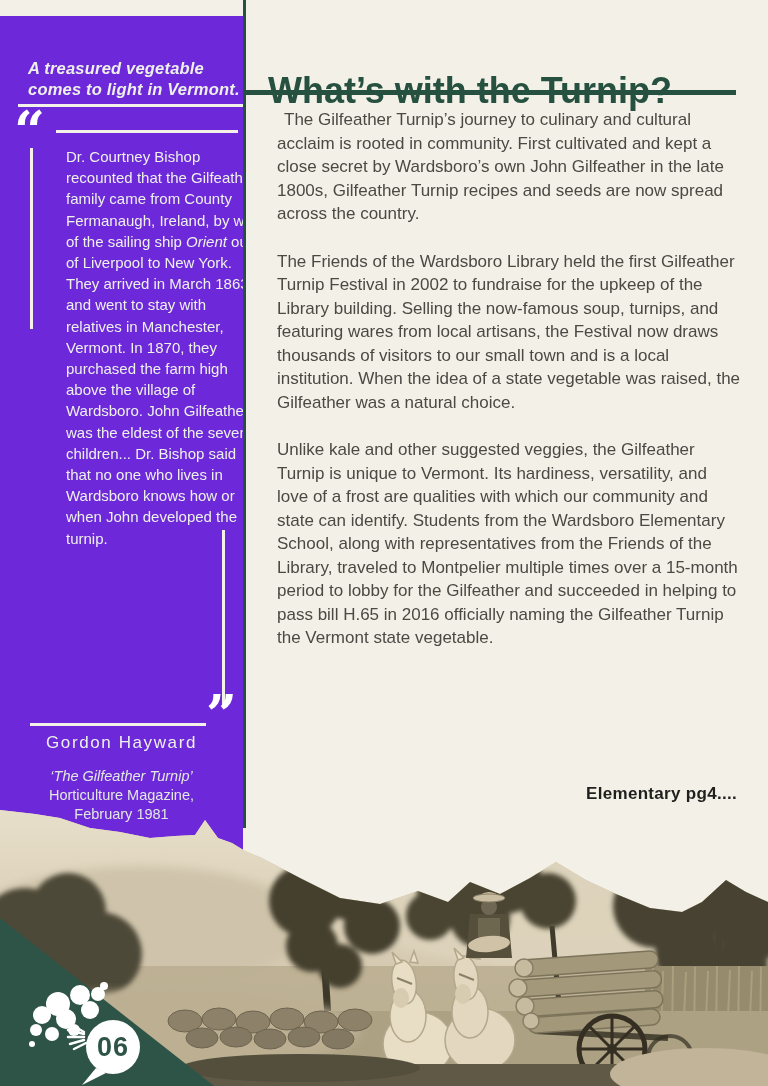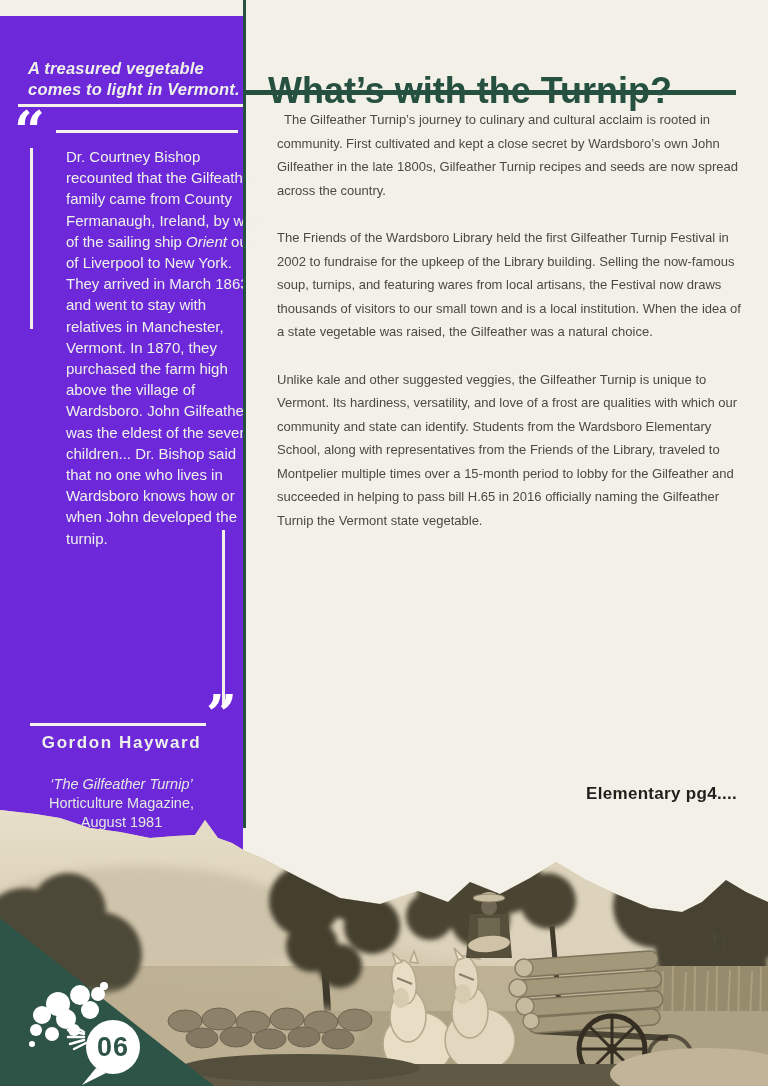--- a/index.html
+++ b/index.html
@@ -16,30 +16,30 @@
   .vbar-right{left:222px;top:514px;width:3px;height:177px;}
   .rule-bottom{left:30px;top:707px;width:176px;height:3px;}
   .qmark{position:absolute;font-family:"DejaVu Serif",serif;font-weight:bold;font-size:54px;
          color:#ffffff;line-height:1;}
   .open-quote{left:14px;top:88px;}
   .close-quote{left:206px;top:672px;}
   .quote-text{position:absolute;left:46px;top:130px;width:196px;font-size:15px;
               line-height:21.2px;color:#edf1ea;margin-left:20px;}
   .quote-text .ship{font-style:italic;}
   .attribution{position:absolute;left:0;top:717px;width:243px;text-align:center;color:#edf1ea;}
-  .attr-name{font-size:17px;font-weight:bold;letter-spacing:1.6px;}
-  .attr-work{font-size:14.5px;font-style:italic;margin-top:22px;line-height:19px;color:#e2e8e1;}
+  .attr-name{font-size:17px;font-weight:normal;letter-spacing:1.6px;}
+  .attr-work{font-size:14.5px;font-style:italic;margin-top:14px;line-height:19px;color:#e2e8e1;}
   .attr-pub,.attr-date{font-size:14.5px;line-height:19px;color:#e2e8e1;}
   
   .main-border{position:absolute;left:243px;top:0;width:3px;height:828px;background:#26503f;}
   .title{position:absolute;left:268px;top:46px;white-space:nowrap;font-size:36px;
          font-weight:800;color:#26503f;}
   .title-underline{position:absolute;left:246px;top:90px;width:490px;height:5px;background:#26503f;}
   .body-copy{position:absolute;left:277px;top:108px;width:464px;color:#4c4945;
-             font-size:13px;line-height:23.5px;}
+             font-size:17px;line-height:23.5px;}
   .body-copy p{margin:0 0 24px 0;}
   .body-copy p.first{text-indent:7px;}
   .continued{position:absolute;right:31px;top:784px;font-size:17px;font-weight:bold;
              color:#1f1f1d;letter-spacing:.3px;}
   
   .photo{position:absolute;left:0;top:806px;width:768px;height:280px;background:#cfc3aa;
     clip-path:polygon(0px 4px,35px 8px,60px 12px,90px 22px,120px 26px,150px 32px,175px 30px,
       195px 29px,205px 14px,218px 32px,232px 37px,245px 45px,262px 52px,300px 72px,340px 92px,
       380px 98px,418px 85px,448px 96px,470px 76px,500px 88px,530px 72px,556px 56px,586px 74px,
       616px 88px,650px 102px,682px 106px,702px 96px,726px 74px,746px 86px,768px 96px,
@@ -66,21 +66,21 @@
     <div class="rule quote-rule"></div>
     <div class="rule vbar-left"></div>
     <div class="rule vbar-right"></div>
     <div class="quote-text"><span>Dr. Courtney Bishop recounted that the Gilfeather family came from County Fermanaugh, Ireland, by way of the sailing ship </span><span class="ship">Orient</span><span> out of Liverpool to New York. They arrived in March 1863, and went to stay with relatives in Manchester, Vermont. In 1870, they purchased the farm high above the village of Wardsboro. John Gilfeather was the eldest of the seven children... Dr. Bishop said that no one who lives in Wardsboro knows how or when John developed the turnip.</span></div>
     <div class="rule rule-bottom"></div>
     <div class="qmark close-quote">”</div>
     <div class="attribution">
       <div class="attr-name">Gordon Hayward</div>
       <div class="attr-work">‘The Gilfeather Turnip’</div>
       <div class="attr-pub">Horticulture Magazine,</div>
-      <div class="attr-date">August 1981</div>
+      <div class="attr-date">February 1981</div>
     </div>
   </div>
 
   <div class="main-border"></div>
   <h1 class="title">What’s with the Turnip?</h1>
   <div class="title-underline"></div>
   <div class="body-copy">
     <p class="first">The Gilfeather Turnip’s journey to culinary and cultural acclaim is rooted in community. First cultivated and kept a close secret by Wardsboro’s own John Gilfeather in the late 1800s, Gilfeather Turnip recipes and seeds are now spread across the country.</p>
     <p>The Friends of the Wardsboro Library held the first Gilfeather Turnip Festival in 2002 to fundraise for the upkeep of the Library building. Selling the now-famous soup, turnips, and featuring wares from local artisans, the Festival now draws thousands of visitors to our small town and is a local institution. When the idea of a state vegetable was raised, the Gilfeather was a natural choice.</p>
     <p>Unlike kale and other suggested veggies, the Gilfeather Turnip is unique to Vermont. Its hardiness, versatility, and love of a frost are qualities with which our community and state can identify. Students from the Wardsboro Elementary School, along with representatives from the Friends of the Library, traveled to Montpelier multiple times over a 15-month period to lobby for the Gilfeather and succeeded in helping to pass bill H.65 in 2016 officially naming the Gilfeather Turnip the Vermont state vegetable.</p>

